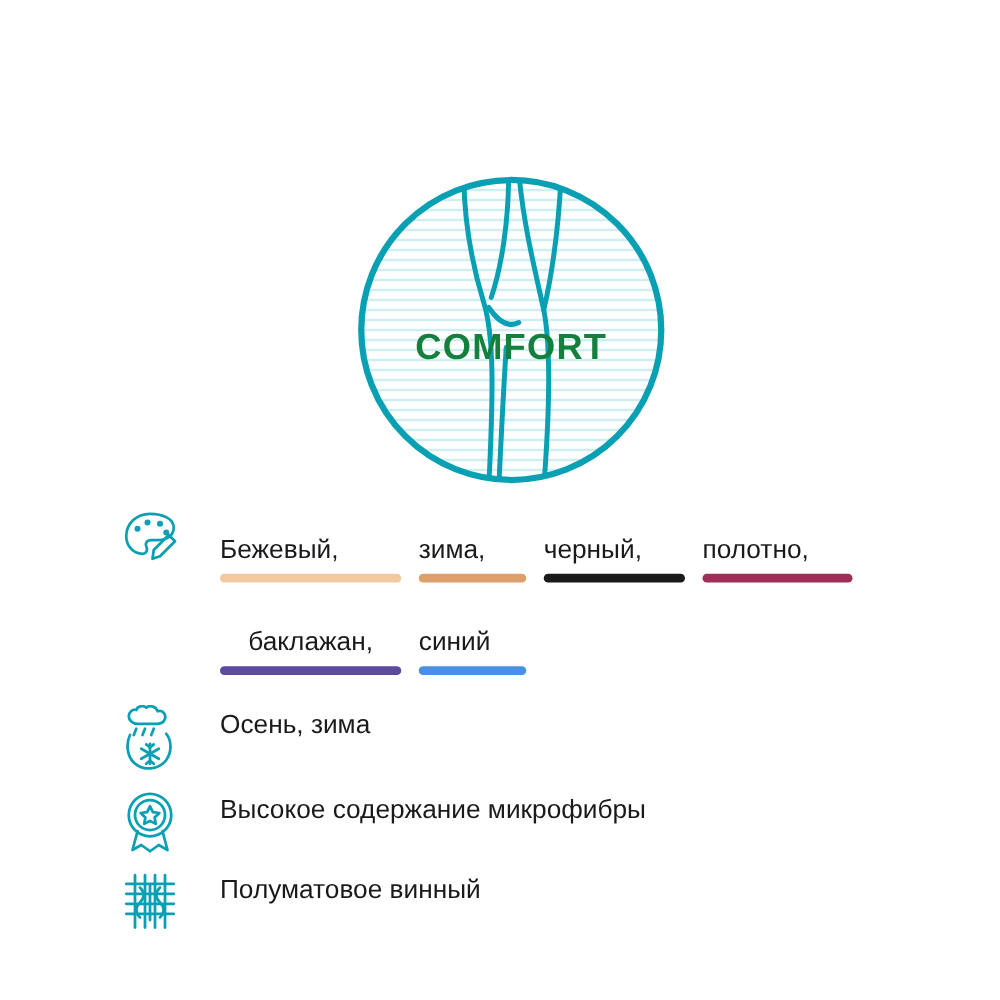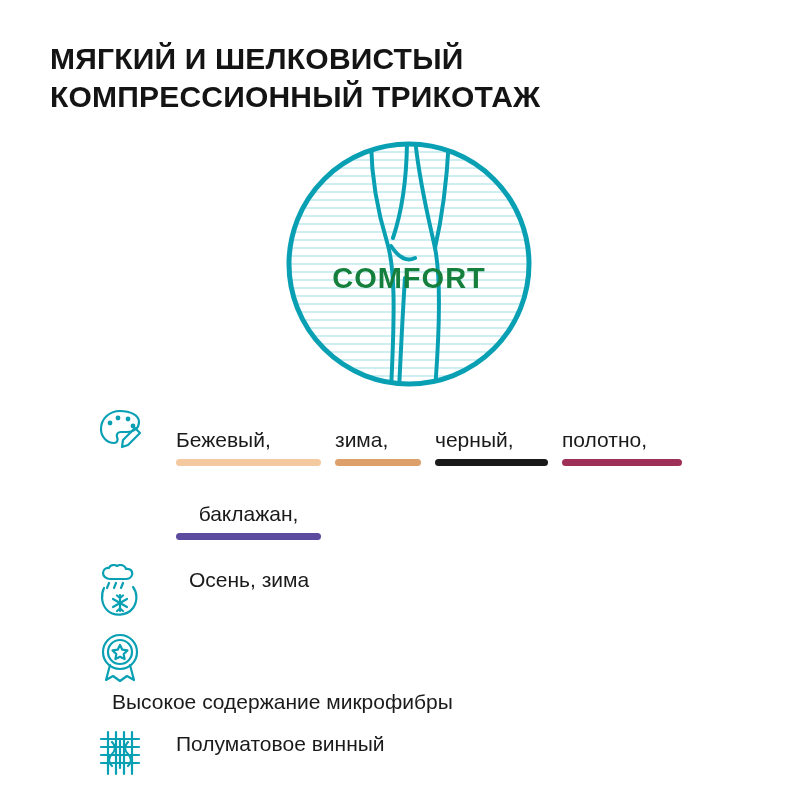--- a/index.html
+++ b/index.html
@@ -114,32 +114,28 @@
   }
   .color-swatch {
     display: block;
     height: 7px;
     border-radius: 4px;
     width: 100%;
   }
 
   
   .feature.colors { margin-bottom: 6px; }
-  .feature.season { margin-bottom: 10px; gap: 13px; }
-  .feature.micro { margin-bottom: 10px; flex-direction: column; }
+  .feature.season { margin-bottom: 10px; }
+  .feature.micro { margin-bottom: 10px; }
 </style>
 </head>
 <body>
 
 <div class="page">
 
-  <div class="title">
-    <span class="line">МЯГКИЙ И ШЕЛКОВИСТЫЙ</span>
-    <span class="line">КОМПРЕССИОННЫЙ ТРИКОТАЖ</span>
-  </div>
 
   <div class="hero">
     <svg width="252" height="252" viewBox="0 0 252 252">
       <defs>
         <clipPath id="circleClip">
           <circle cx="126" cy="126" r="120"></circle>
         </clipPath>
       </defs>
       <g clip-path="url(#circleClip)">
 
@@ -223,20 +219,24 @@
           <div class="color-item" style="width:120px;">
             <span class="color-name">полотно,</span>
             <span class="color-swatch" style="background:#9e3057;"></span>
           </div>
 
           <div class="color-item" style="width:145px;text-align:center;">
             <span class="color-name">баклажан,</span>
             <span class="color-swatch" style="background:#5b4a9e;"></span>
           </div>
 
+          <div class="color-item" style="width:86px;">
+            <span class="color-name">синий</span>
+            <span class="color-swatch" style="background:#4a90e2;"></span>
+          </div>
 
         </div>
       </div>
     </div>
 
     <div class="feature season">
       <div class="feature-icon">
         <svg width="46" height="56" viewBox="0 0 46 56" fill="none" stroke="#0aa0b4" stroke-width="2.2" stroke-linecap="round" stroke-linejoin="round">
           <path d="M13 15 C9 15, 6 12, 6 9 C6 6, 9 3, 12 4 C13 1, 17 0, 20 2 C23 0, 28 1, 29 5 C33 4, 36 7, 35 11 C34 14, 31 15, 29 15 Z"></path>
           <path d="M12 19 L10 24"></path>

